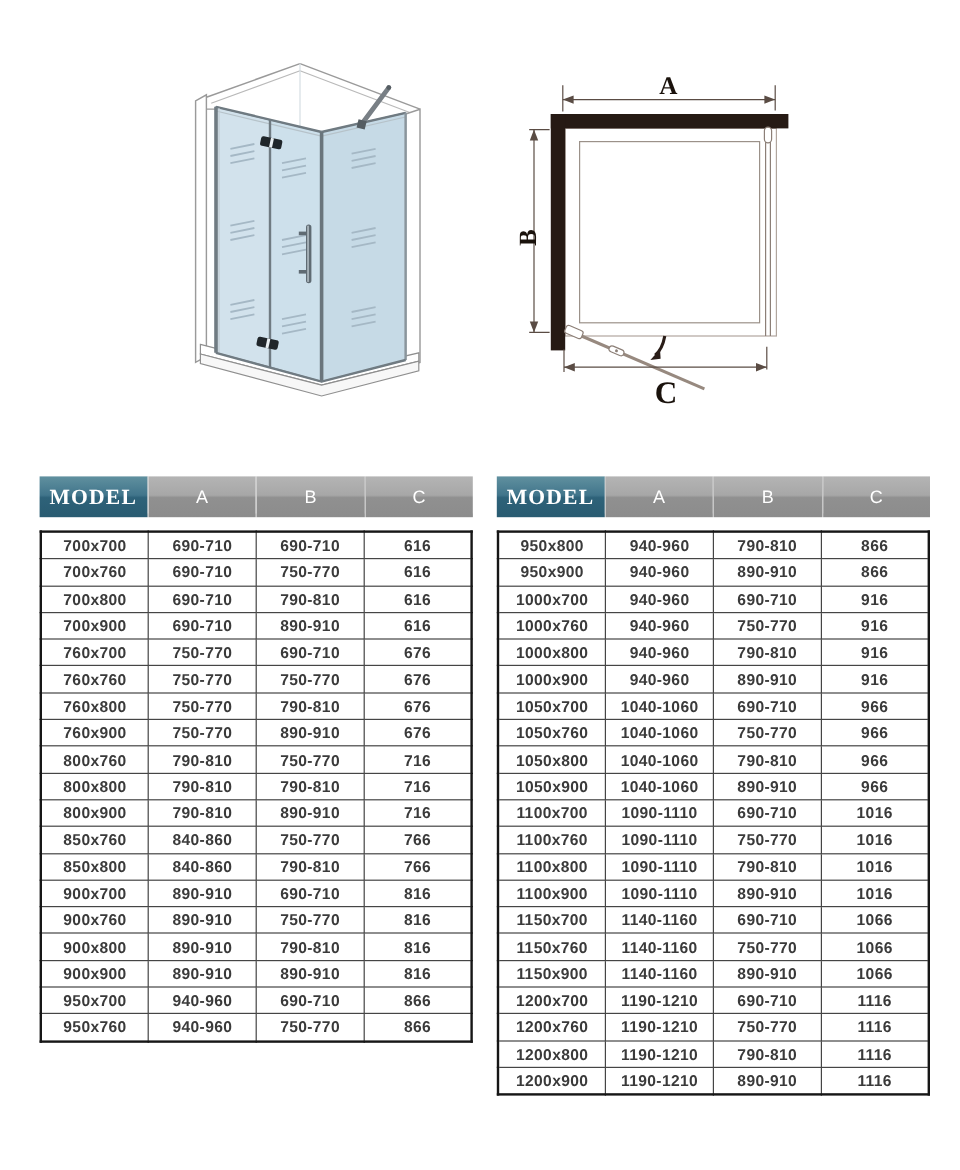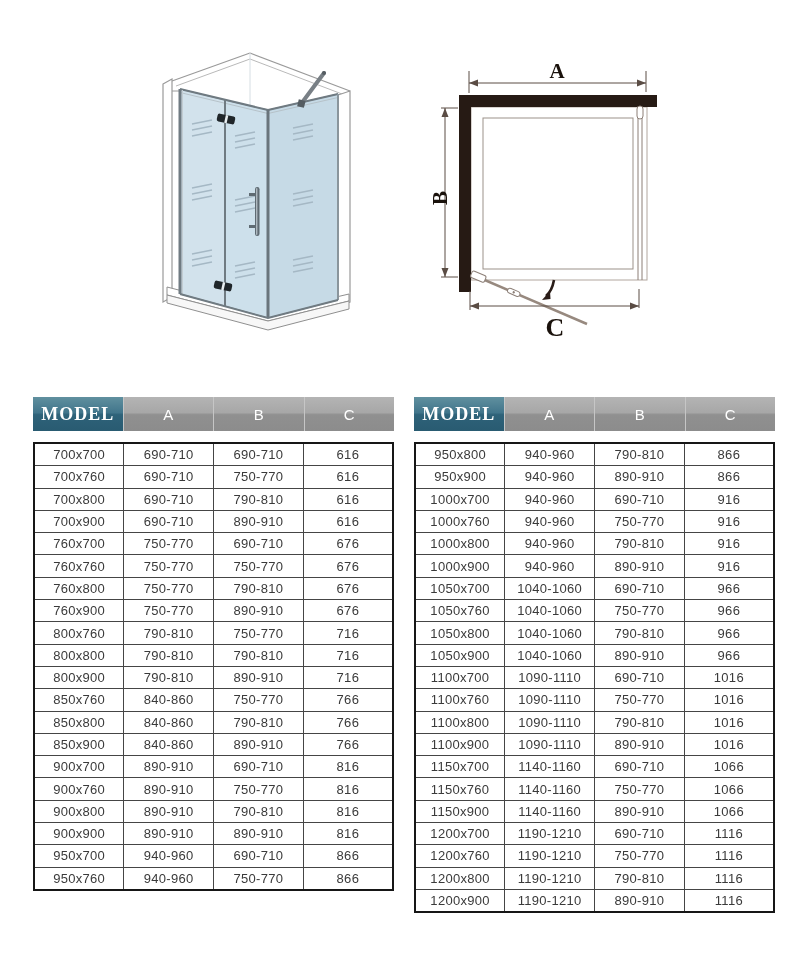--- a/index.html
+++ b/index.html
@@ -11,21 +11,21 @@
   .table-block.left{left:33px;}
   .table-block.right{left:414px;}
   .header-row{display:flex;height:34px;box-shadow:inset 0 -3px 0 rgba(0,0,0,0.22);}
   .hcell{flex:1;display:flex;align-items:center;justify-content:center;color:#ffffff;
          font-size:15px;border-left:1px solid #c6c6c6;
          background:linear-gradient(180deg,#b4b4b4 0%,#a7a7a7 46%,#909090 52%,#8c8c8c 100%);}
   .hcell.model{border-left:none;font-family:"Liberation Serif",serif;font-weight:bold;
          font-size:18px;letter-spacing:1px;
          background:linear-gradient(180deg,#60909f 0%,#41758b 46%,#2e6279 52%,#295b71 100%);}
   table.spec{margin-top:11px;width:100%;border-collapse:collapse;table-layout:fixed;
-         border:2px solid #161616;}
+         border:2px solid #161616;font-weight:bold;}
   table.spec td{border:1px solid #454545;height:21.3px;text-align:center;font-size:13px;
          color:#3a3a3a;letter-spacing:0.3px;padding:0;font-family:"Liberation Sans",sans-serif;}
   .dimlabel{font-family:"Liberation Serif",serif;font-weight:bold;fill:#1a120c;}
 </style>
 </head>
 <body>
 
 <div class="page">
 
   <svg class="iso" viewBox="0 0 290 330">
@@ -237,26 +237,20 @@
             <td>750-770</td>
             <td>766</td>
           </tr>
           <tr>
             <td>850x800</td>
             <td>840-860</td>
             <td>790-810</td>
             <td>766</td>
           </tr>
           <tr>
-            <td>850x900</td>
-            <td>840-860</td>
-            <td>890-910</td>
-            <td>766</td>
-          </tr>
-          <tr>
             <td>900x700</td>
             <td>890-910</td>
             <td>690-710</td>
             <td>816</td>
           </tr>
           <tr>
             <td>900x760</td>
             <td>890-910</td>
             <td>750-770</td>
             <td>816</td>

